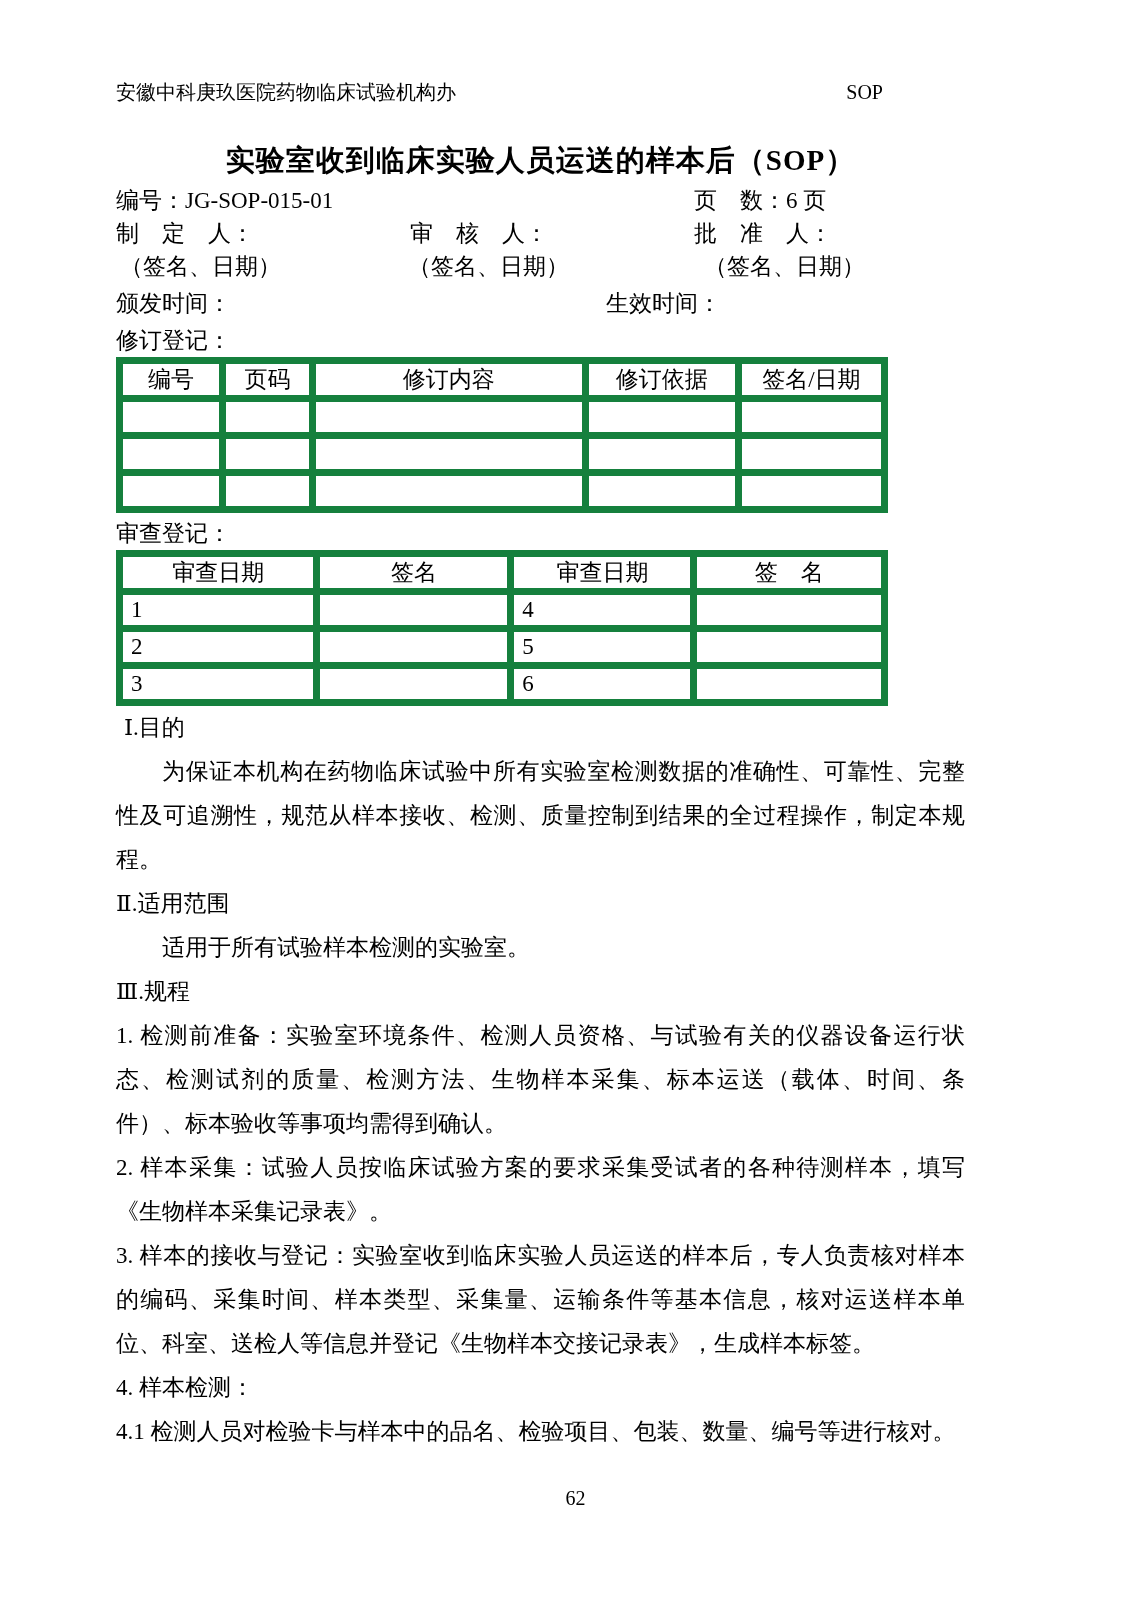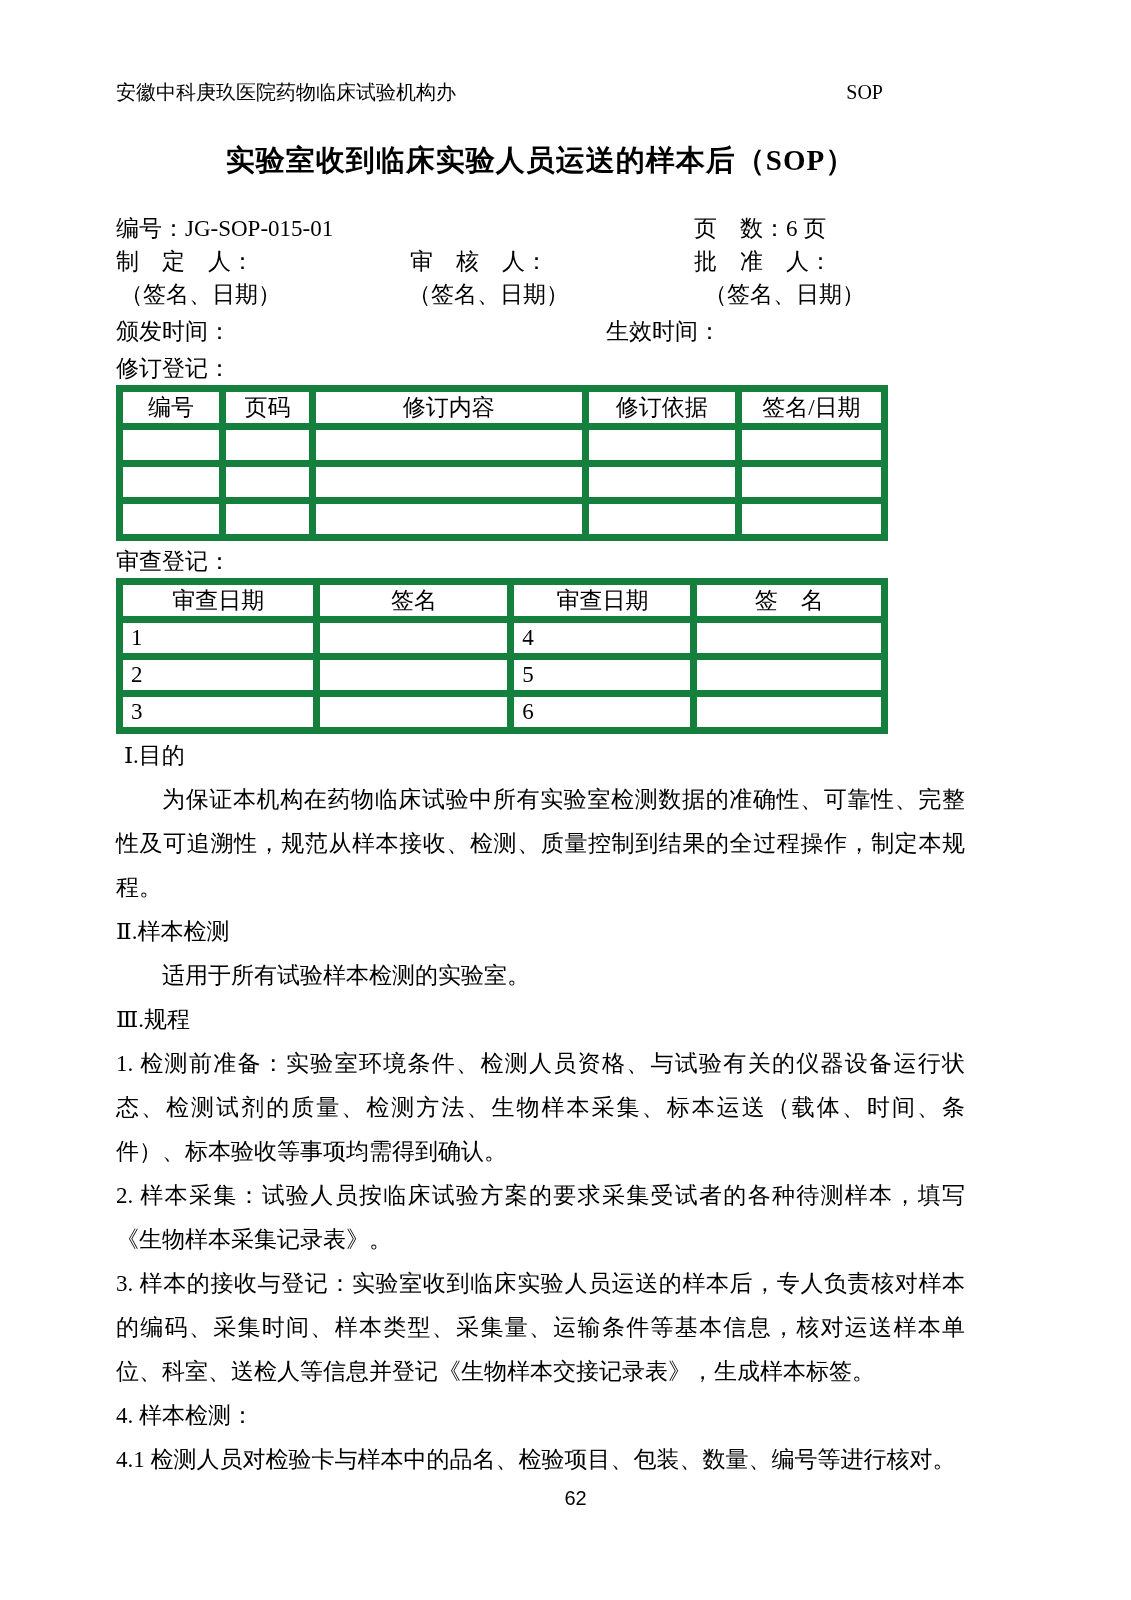--- a/index.html
+++ b/index.html
@@ -30,21 +30,21 @@
   .doc-title {
     margin: 30px 0 0 0;
     font-size: 29px;
     font-weight: bold;
     text-align: center;
     line-height: 48px;
     letter-spacing: 1px;
   }
 
   
-  .meta { margin-top: 28px; font-size: 23px; }
+  .meta { font-size: 23px; }
   .meta-line { position: relative; height: 33px; line-height: 33px; }
   .meta-line.gap { margin-top: 4px; }
   .m { position: absolute; white-space: nowrap; top: 0; }
   .p0   { left: 0; }
   .p4   { left: 4px; }
   .p292 { left: 292px; }
   .p294 { left: 294px; }
   .p490 { left: 490px; }
   .p578 { left: 578px; }
   .p588 { left: 588px; }
@@ -92,21 +92,21 @@
   .sec-heading.pad8 { padding-left: 8px; }
   .indent { text-indent: 2em; }
 
   
   .page-number {
     position: absolute;
     left: 0; right: 0;
     bottom: 85px;
     height: 28px;
     text-align: center;
-    font-family: Liberation Sans, sans-serif;
+    font-family: Liberation Serif, serif;
     font-size: 20px;
     margin-left: 20px;
   }
 </style>
 </head>
 <body>
 
 <div class="page">
 
   <div class="doc-header">
@@ -202,21 +202,21 @@
           <td>6</td>
           <td>&nbsp;</td>
         </tr>
       </tbody>
     </table>
 
   <div class="doc-body">
     <div class="sec-heading pad8">Ⅰ.目的</div>
     <p class="indent">为保证本机构在药物临床试验中所有实验室检测数据的准确性、可靠性、完整性及可追溯性，规范从样本接收、检测、质量控制到结果的全过程操作，制定本规程。</p>
 
-    <div class="sec-heading">Ⅱ.样本检测</div>
+    <div class="sec-heading">Ⅱ.适用范围</div>
     <p class="indent">适用于所有试验样本检测的实验室。</p>
 
     <div class="sec-heading">Ⅲ.规程</div>
     <p>1. 检测前准备：实验室环境条件、检测人员资格、与试验有关的仪器设备运行状态、检测试剂的质量、检测方法、生物样本采集、标本运送（载体、时间、条件）、标本验收等事项均需得到确认。</p>
     <p>2. 样本采集：试验人员按临床试验方案的要求采集受试者的各种待测样本，填写《生物样本采集记录表》。</p>
     <p>3. 样本的接收与登记：实验室收到临床实验人员运送的样本后，专人负责核对样本的编码、采集时间、样本类型、采集量、运输条件等基本信息，核对运送样本单位、科室、送检人等信息并登记《生物样本交接记录表》，生成样本标签。</p>
     <p>4. 样本检测：</p>
     <p>4.1 检测人员对检验卡与样本中的品名、检验项目、包装、数量、编号等进行核对。</p>
   </div>
 

